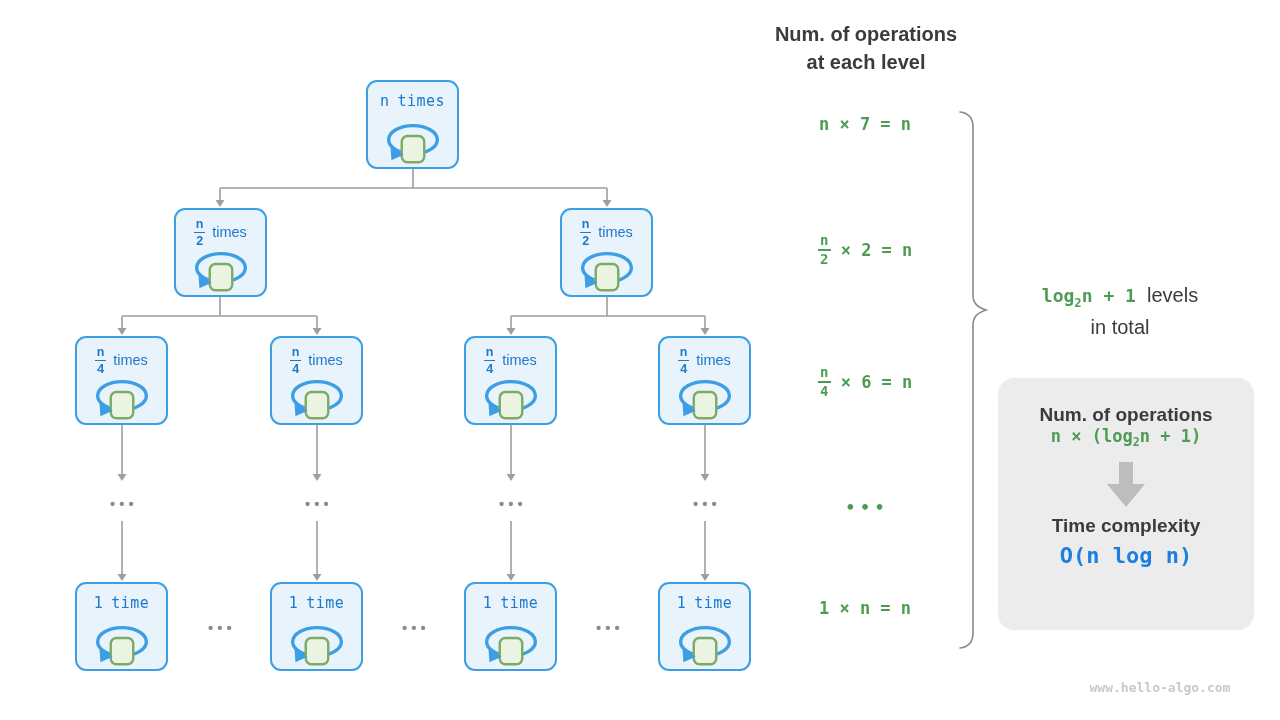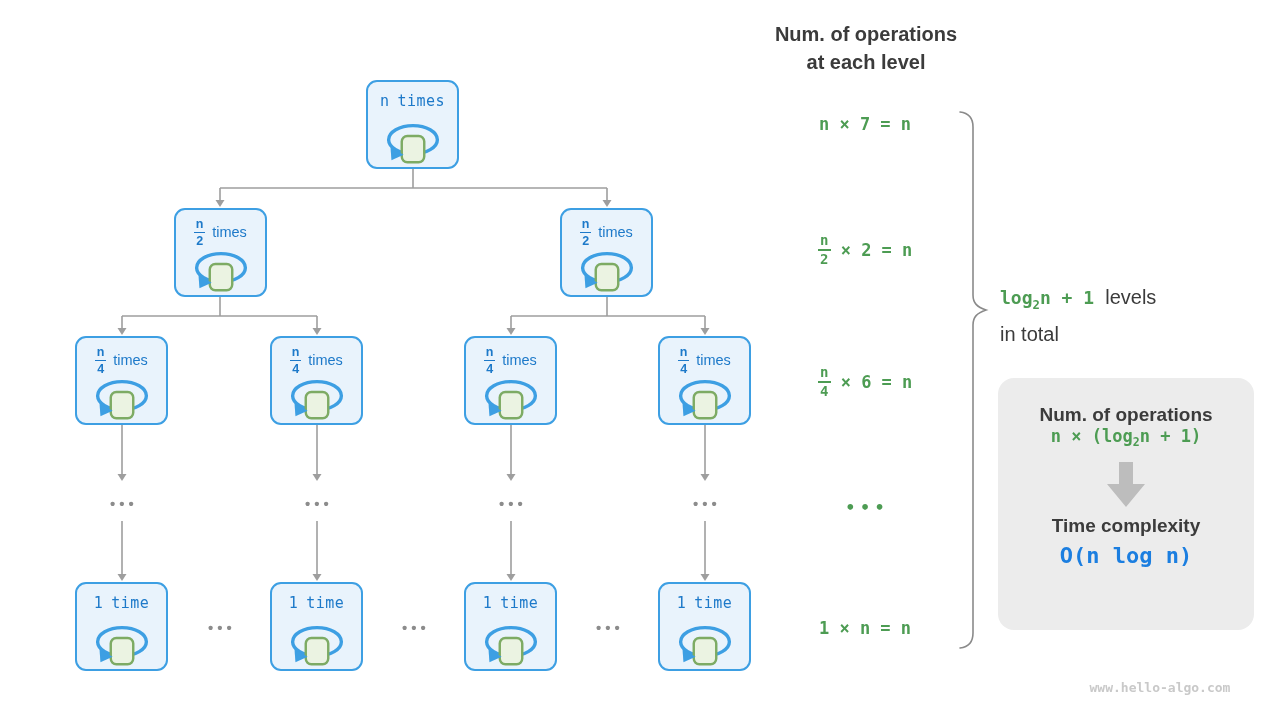--- a/index.html
+++ b/index.html
@@ -30,22 +30,22 @@
        font-size:20px;font-weight:700;color:#3b3b3b;line-height:28px;}
   .frow{position:absolute;left:765px;width:200px;display:flex;justify-content:center;
         align-items:center;gap:10px;color:#4d9c53;
         font-family:"DejaVu Sans Mono",monospace;font-weight:700;font-size:17px;}
   .gfrac{display:inline-flex;flex-direction:column;align-items:center;
          font-size:14px;line-height:1.1;}
   .gfrac .bar{width:13px;height:2px;background:#4d9c53;margin:1px 0;}
   .gdots{letter-spacing:5px;text-indent:5px;font-size:16px;}
 
   
-  .levels{position:absolute;left:1000px;top:283px;width:240px;text-align:left;
-          color:#3b3b3b;font-size:20px;line-height:29px;}
+  .levels{position:absolute;left:1000px;top:283px;width:240px;text-align:center;
+          color:#3b3b3b;font-size:20px;line-height:24px;}
   .levels .green{font-family:"DejaVu Sans Mono",monospace;font-weight:700;
                  color:#4d9c53;font-size:18px;}
   sub{font-size:0.68em;}
 
   
   .sumbox{position:absolute;left:998px;top:378px;width:256px;height:252px;
           background:#ececec;border-radius:16px;display:flex;flex-direction:column;
           align-items:center;box-sizing:border-box;padding-top:26px;}
   .sumtitle{font-size:19px;font-weight:700;color:#3b3b3b;}
   .sumformula{font-family:"DejaVu Sans Mono",monospace;
@@ -254,21 +254,21 @@
     <span class="gfrac">
         <span>n</span>
         <span class="bar"></span>
         <span>4</span>
       </span>
     <span>× 6 = n</span>
   </div>
   <div class="frow gdots" style="top:496px;height:22px;">
     <span>•••</span>
   </div>
-  <div class="frow" style="top:616px;height:24px;">
+  <div class="frow" style="top:596px;height:24px;">
     <span>1 × n = n</span>
   </div>
 
   <div class="levels">
     <div>
       <span class="green"><span>log</span><sub>2</sub><span>n + 1</span></span>
       &nbsp;<span>levels</span>
     </div>
     <div>in total</div>
   </div>

